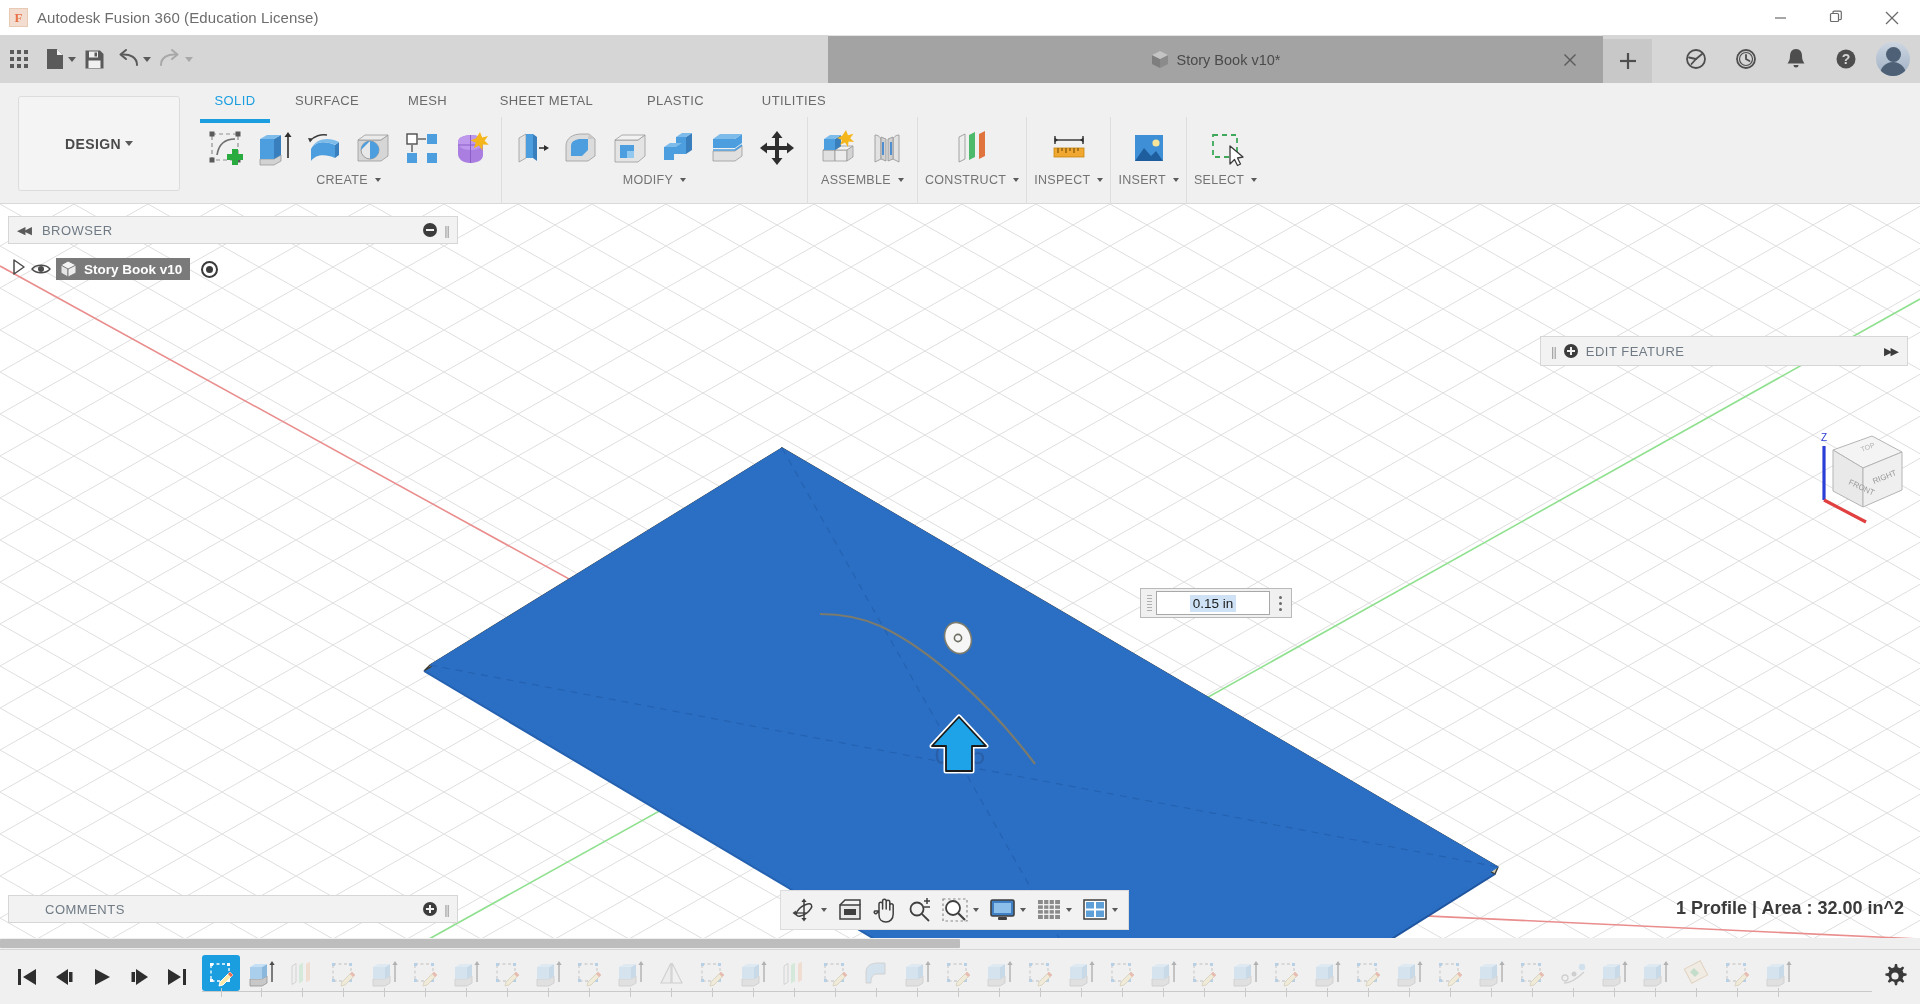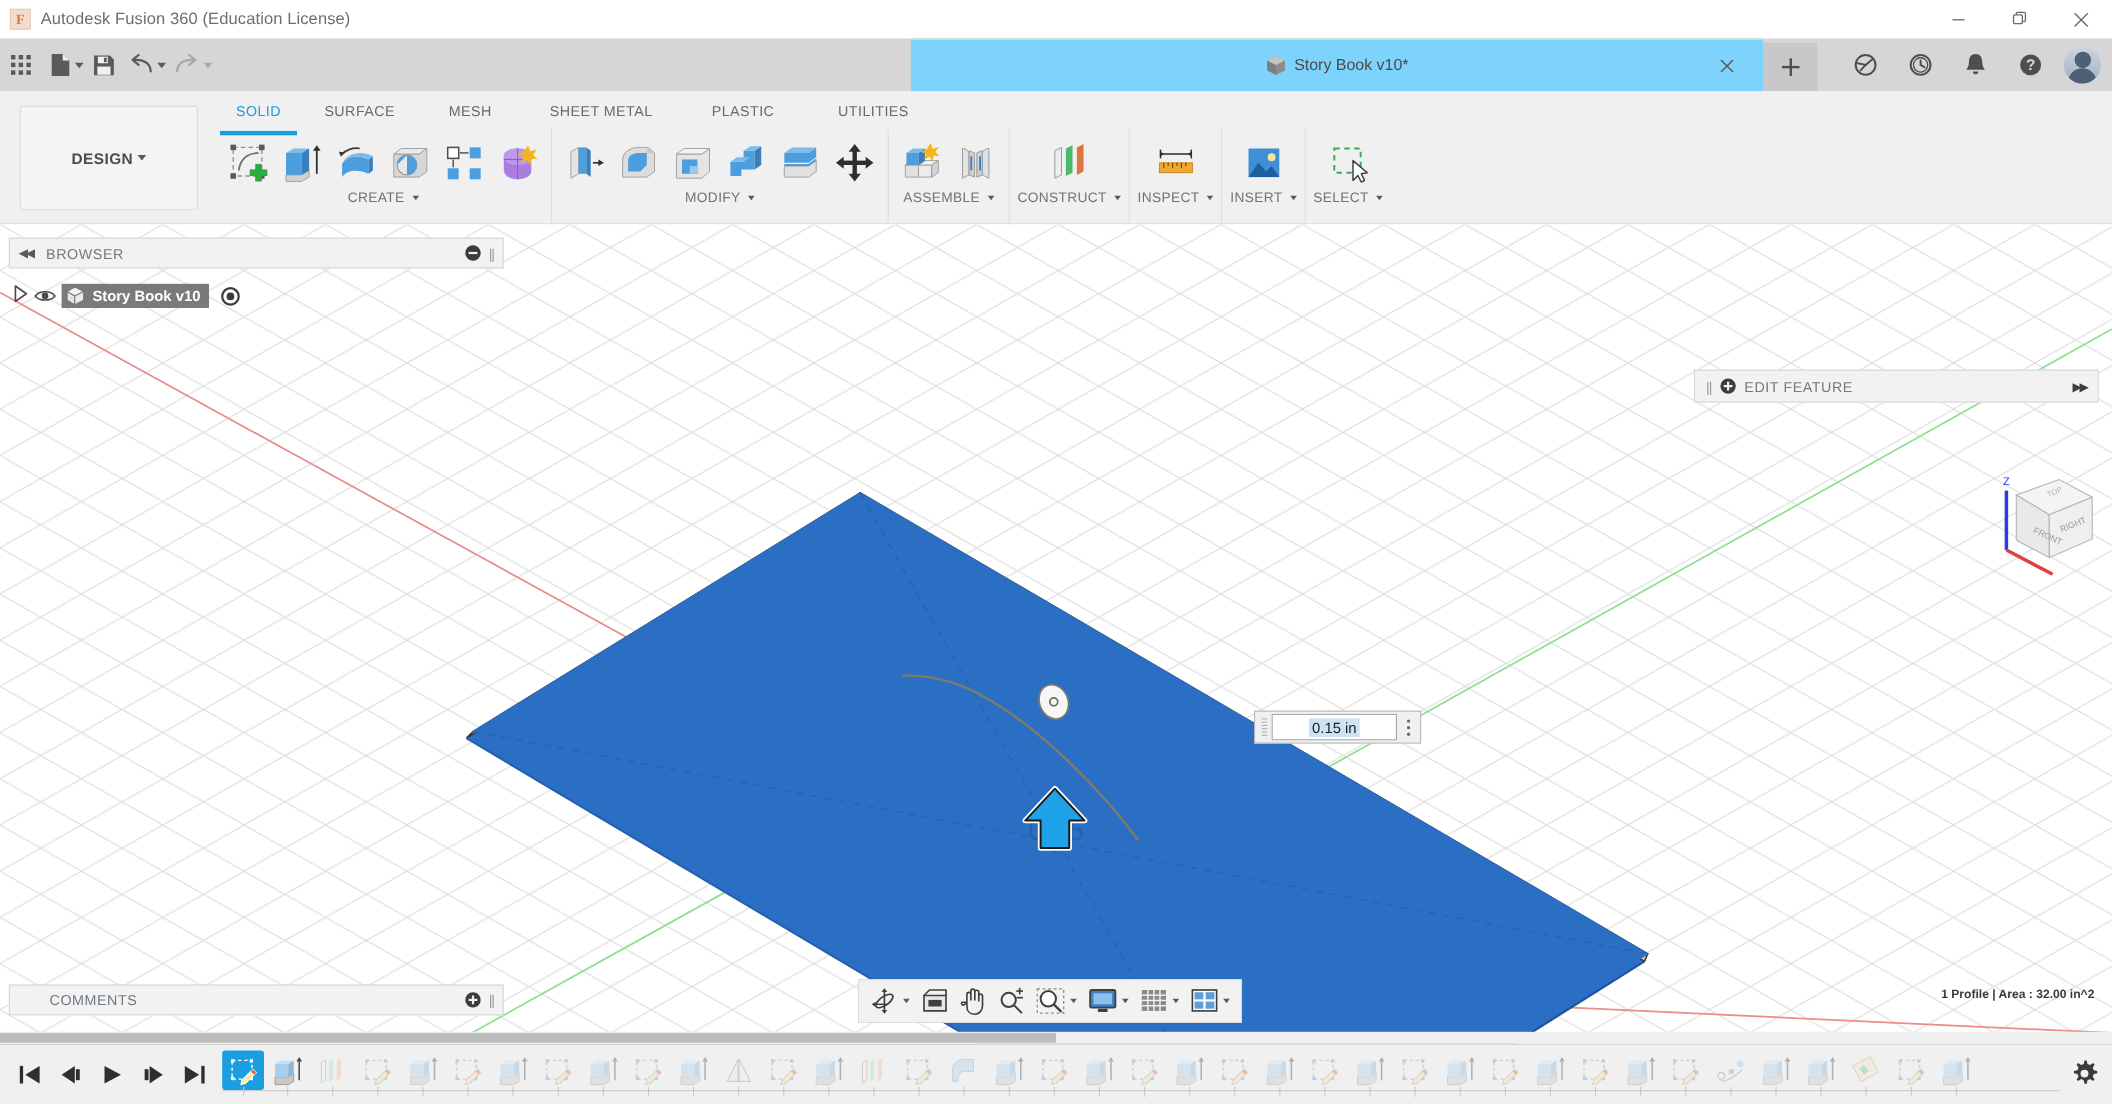--- a/index.html
+++ b/index.html
@@ -43,21 +43,21 @@
     color: #5a5a5a; padding: 0 6px;
   }
   .qa-btn.grid { width: 40px; }
   .qa-btn.wide { padding-right: 2px; }
   .caret { display:inline-block; margin-left: 4px; border-left: 4px solid transparent; border-right: 4px solid transparent; border-top: 5px solid #5a5a5a; }
   .caret.small { border-left-width:3.5px;border-right-width:3.5px;border-top-width:4.5px; }
 
   .tabstrip { position: absolute; left: 0; top: 0; width: 1920px; height: 48px; }
   .filetab {
     position: absolute; left: 828px; top: 0; width: 775px; height: 48px;
-    background: #7dd3fc;
+    background: #a3a3a3;
     display: flex; align-items: center; justify-content: center;
     border-top: 1px solid #e3e3e3;
   }
   .filetab-inner { display: flex; align-items: center; gap: 8px; }
   .tab-cube { width: 18px; height: 19px; }
   .filetab-label { font-size: 14.5px; color: #4a4a4a; }
   .tab-close {
     position: absolute; right: 22px; top: 50%; transform: translateY(-50%);
     width: 22px; height: 22px; display:flex;align-items:center;justify-content:center;
     color: #5c5c5c;
@@ -154,41 +154,41 @@
   .ef-grip { color:#9a9a9a; font-size: 13px; letter-spacing:-1px; }
   .ef-plus { width: 14px; height:14px; border-radius:50%; background:#3c3c3c; display:flex;align-items:center;justify-content:center; position:relative;}
   .ef-plus i{position:absolute;background:#f2f2f2;}
   .ef-plus i:nth-child(1){width:8px;height:2px;}
   .ef-plus i:nth-child(2){width:2px;height:8px;}
   .ef-title { font-size: 13px; color: #6f7a84; letter-spacing: .5px; }
   .ef-expand { margin-left:auto; color:#3c3c3c; font-size:11px; letter-spacing:-2px; }
 
   
   .diminput {
-    position: absolute; left: 1140px; top: 646px; width: 152px; height: 30px;
+    position: absolute; left: 1140px; top: 588px; width: 152px; height: 30px;
     background: #f0f0f0; border: 1px solid #b9b9b9;
     display: flex; align-items: center; padding: 0 3px;
   }
   .dim-grip { width: 10px; display:flex;flex-direction:column;gap:2px;align-items:center; }
   .dim-grip i { width: 5px; height:1px; background:#b0b0b0; display:block; }
   .dim-field {
     flex: 1; height: 24px; background:#ffffff; border: 1px solid #a8a8a8;
     display:flex;align-items:center;justify-content:center; margin: 0 2px;
   }
   .dim-value { font-size: 13.5px; color: #1b1b1b; background: #cfe2f5; padding: 1px 3px; }
   .dim-menu { width: 16px; display:flex;flex-direction:column;gap:3px;align-items:center; }
   .dim-menu i { width:3px;height:3px;border-radius:50%;background:#6a6a6a;display:block; }
 
   
   .viewcube { position: absolute; left: 1800px; top: 218px; width: 110px; height: 105px; }
 
   
   .status-text {
     position: absolute; right: 16px; top: 898px;
-    font-size: 11px; color: #3a3a3a; font-weight: 600;
+    font-size: 18px; color: #3a3a3a; font-weight: 600;
   }
 
   
   .comments {
     position: absolute; left: 8px; top: 895px; width: 450px; height: 28px;
     background: #f2f2f2; border: 1px solid #d6d6d6;
     display: flex; align-items: center; padding: 0 8px;
   }
   .comments-title { font-size: 13px; color: #6f7a84; letter-spacing: .5px; margin-left: 28px; }
   .comments-plus { margin-left:auto; width: 14px; height:14px; border-radius:50%; background:#3c3c3c; display:flex;align-items:center;justify-content:center;position:relative; }

